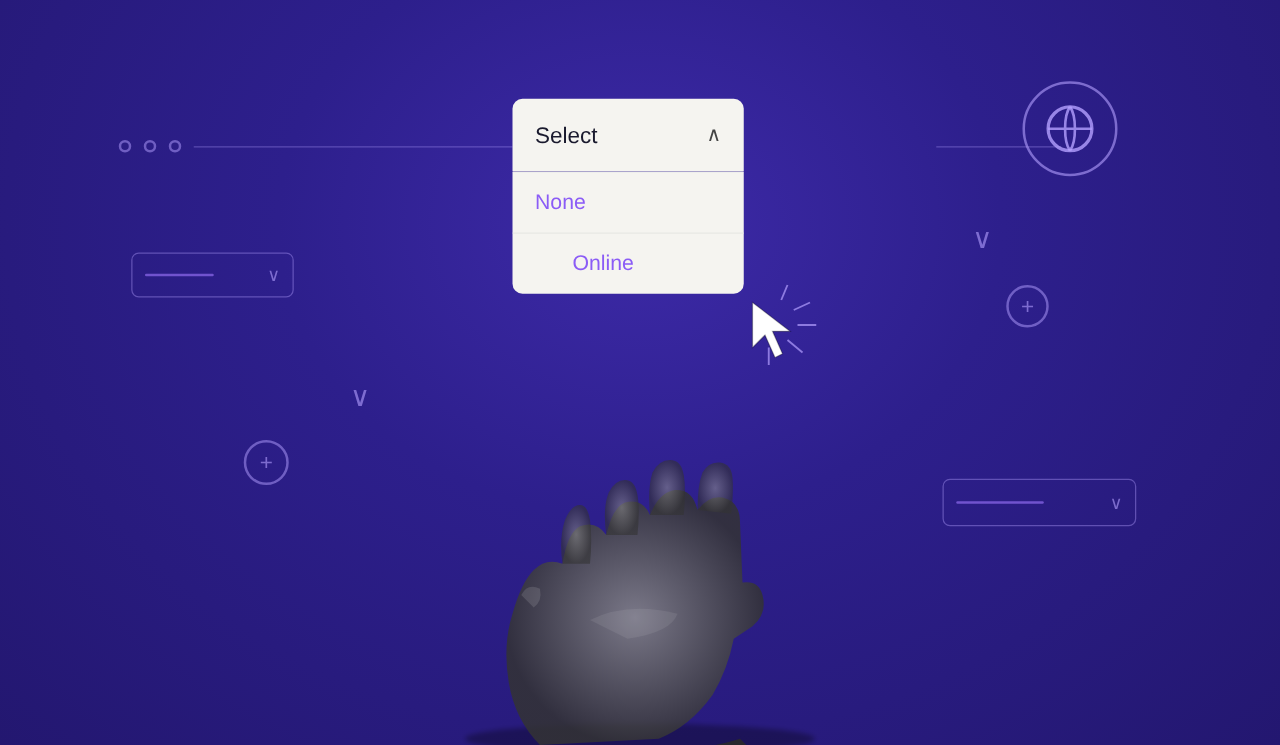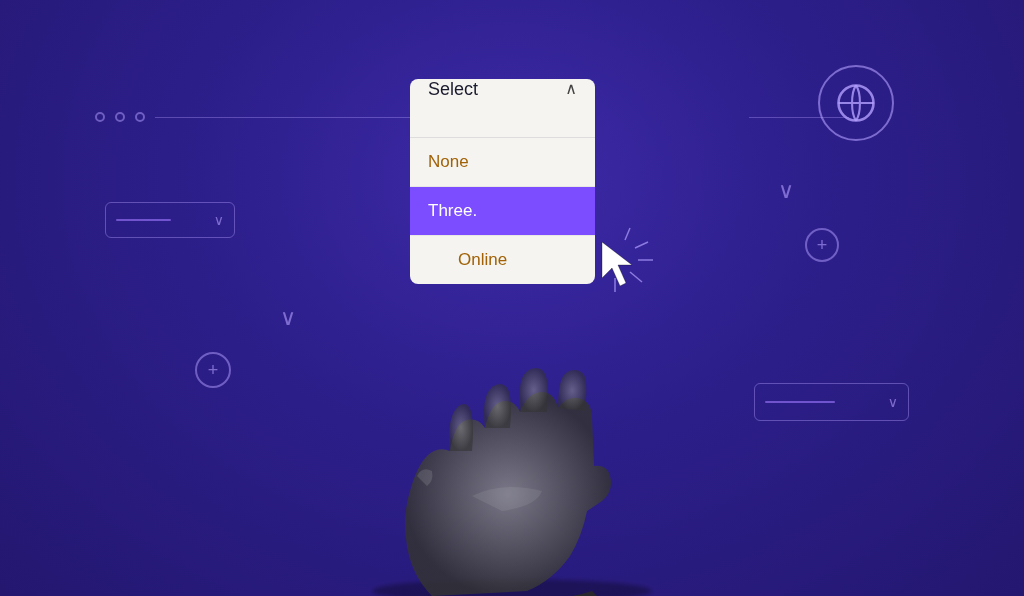--- a/index.html
+++ b/index.html
@@ -178,20 +178,21 @@
       left: 410px;
       width: 185px;
     }
 
     .select-button {
       width: 100%;
       height: 58px;
       background: #f5f4f0;
       border-radius: 8px 8px 0 0;
       display: flex;
+      align-items: center;
       justify-content: space-between;
       padding: 0 18px;
       cursor: pointer;
       border: none;
     }
 
     .select-button .label {
       font-size: 18px;
       font-weight: 500;
       color: #1a1a2e;
@@ -207,21 +208,21 @@
       background: #f5f4f0;
       border-top: 1px solid #ddd;
       border-radius: 0 0 8px 8px;
       overflow: hidden;
     }
 
     .dropdown-item {
       width: 100%;
       padding: 14px 18px;
       font-size: 17px;
-      color: #a16207;
+      color: #8b5cf6;
       cursor: pointer;
       border-bottom: 1px solid #e8e7e3;
     }
 
     .dropdown-item:last-child {
       border-bottom: none;
       margin-left: 30px;
     }
 
     .dropdown-item.active {
@@ -299,23 +300,20 @@
 </div>
 
 <div class="dropdown-container">
   <div class="select-button">
     <span class="label">Select</span>
     <span class="chev-up">∧</span>
   </div>
   <div class="dropdown-list">
     <div class="dropdown-item">
       <span>None</span>
-    </div>
-    <div class="dropdown-item active">
-      <span>Three.</span>
     </div>
     <div class="dropdown-item">
       <span>Online</span>
     </div>
   </div>
 </div>
 
 <div class="cursor-area">
   <svg width="90" height="90" viewBox="0 0 90 90" fill="none" xmlns="http://www.w3.org/2000/svg">
 

